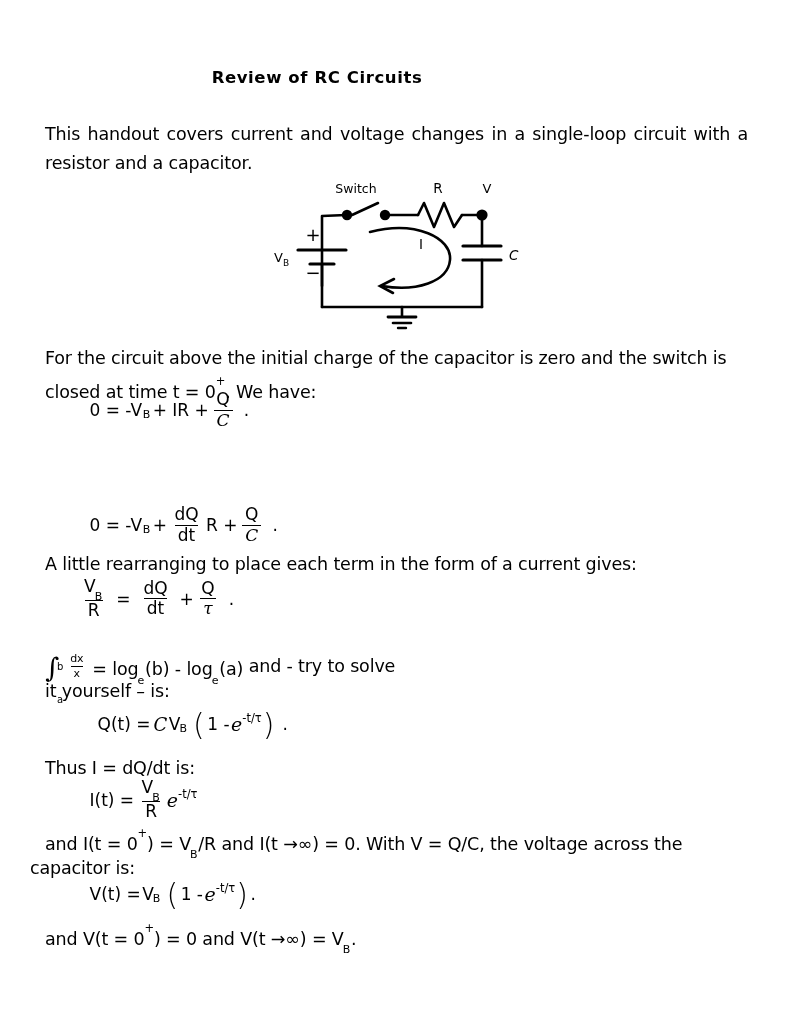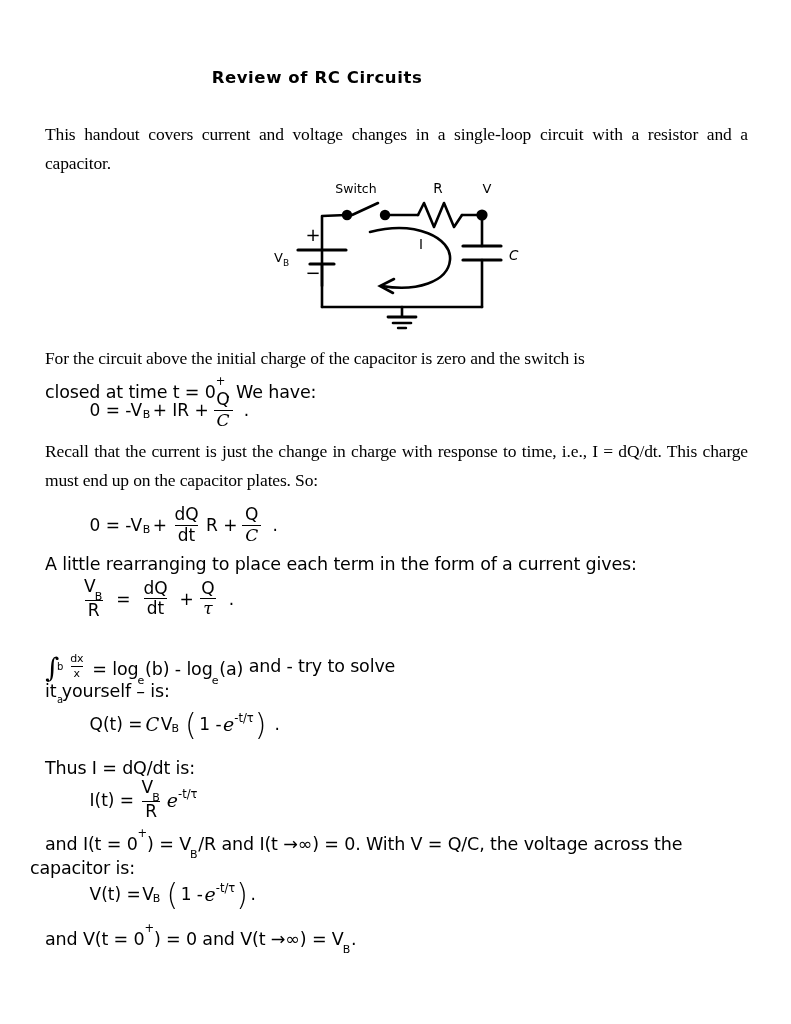--- a/index.html
+++ b/index.html
@@ -41,21 +41,20 @@
     position: absolute;
     font-family: "DejaVu Sans", sans-serif;
     font-size: 17.5px;
     line-height: 29px;
     color: #000;
     letter-spacing: -0.15px;
   }
   .para.justify {
     text-align: justify;
     text-align-last: left;
-    font-family: Liberation Serif, serif;
   }
   .p-w { width: 703px; left: 45px; }
 
   
   .eq {
     position: absolute;
     font-family: "DejaVu Sans", sans-serif;
     font-size: 17px;
     white-space: nowrap;
     display: flex;
@@ -237,21 +236,20 @@
     <span class="tok">0 = -V</span>
       <span class="sub">B</span>
     <span class="tok">+ IR +</span>
     <span class="frac">
       <span class="num">Q</span>
       <span class="den it">C</span>
     </span>
     <span class="tok" style="margin-left:8px;">.</span>
   </div>
 
-  <div class="para p-w justify" style="top:437px;">Recall that the current is just the change in charge with response to time, i.e., I = dQ/dt.  This charge must end up on the capacitor plates.  So:</div>
 
   <div class="eq" style="left:88px; top:506px;">
     <span class="tok">0 = -V</span>
       <span class="sub">B</span>
     <span class="tok">+</span>
     <span class="frac">
       <span class="num">dQ</span>
       <span class="den">dt</span>
     </span>
     <span class="tok">R +</span>
@@ -294,21 +292,21 @@
       <span class="frac small">
         <span class="num">dx</span>
         <span class="den">x</span>
       </span>
       <span style="margin-left:3px;margin-top:13px;"><span>= log</span><span class="sub">e</span><span>(b) -  log</span><span class="sub">e</span><span>(a)</span></span>
     </span>
     <span>and - try to solve</span>
   </div>
   <div class="para" style="left:45px; top:677px;">it yourself – is:</div>
 
-  <div class="eq" style="left:88px; top:712px;">
+  <div class="eq" style="left:96px; top:712px;">
     <span class="tok">Q(t) =</span>
     <span class="tok it" style="font-size:18px;">C</span>
       <span>V</span>
       <span class="sub">B</span>
     <span class="paren-big" style="margin-left:5px;">(</span>
     <span class="tok">1 - </span>
       <span class="it" style="font-size:19px;">e</span>
       <span class="sup">-t/τ</span>
     <span class="paren-big">)</span>
     <span class="tok" style="margin-left:7px;">.</span>

